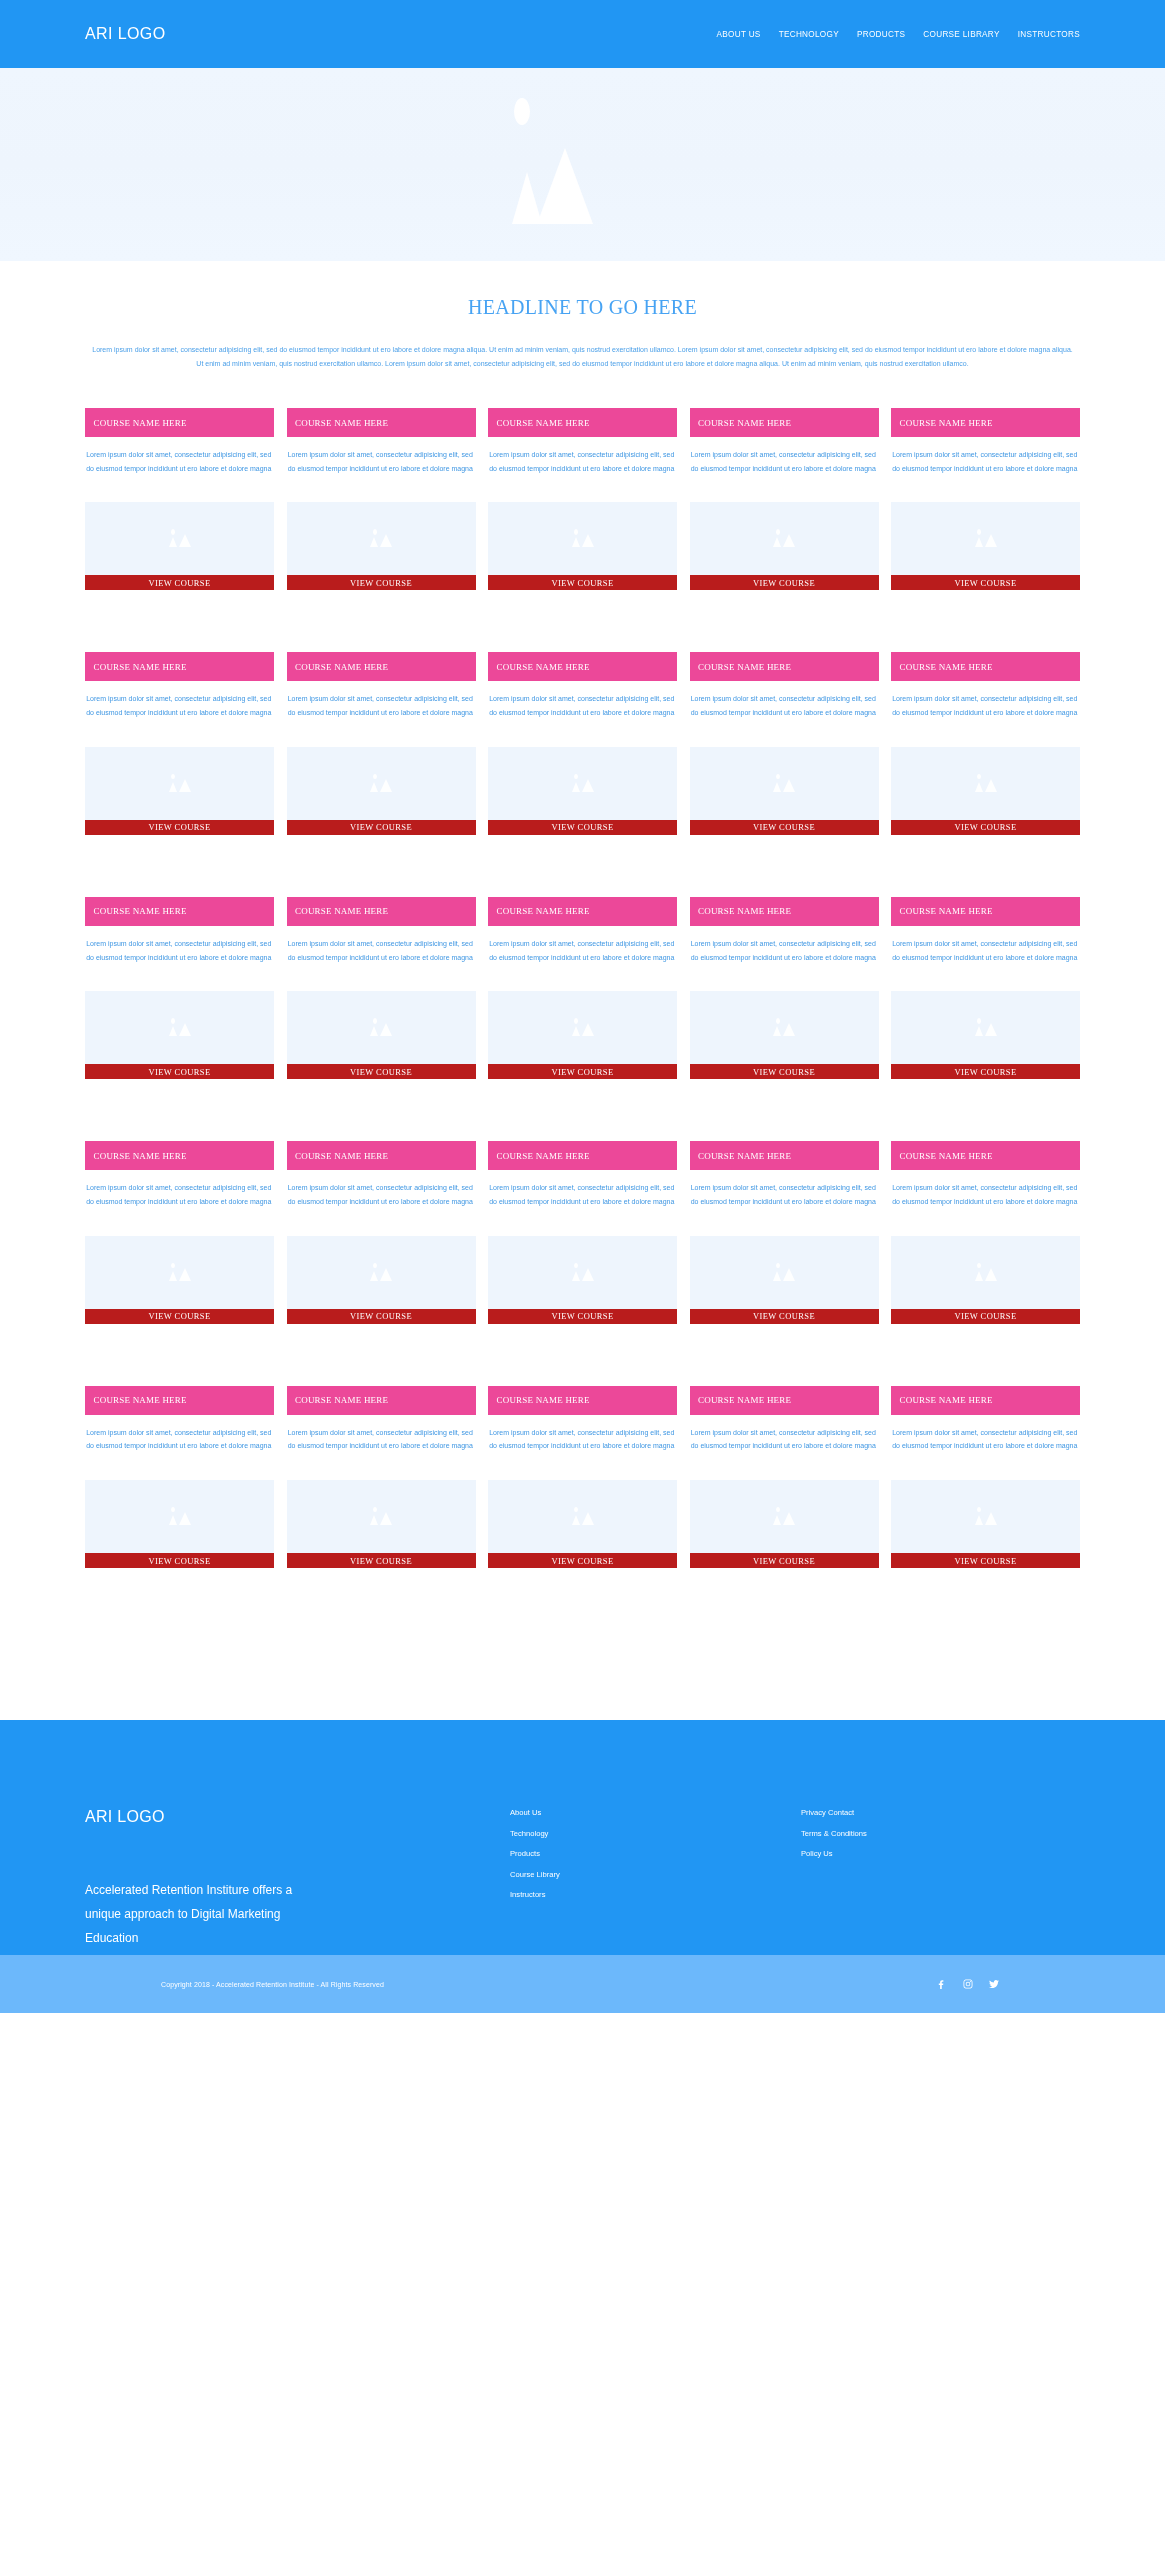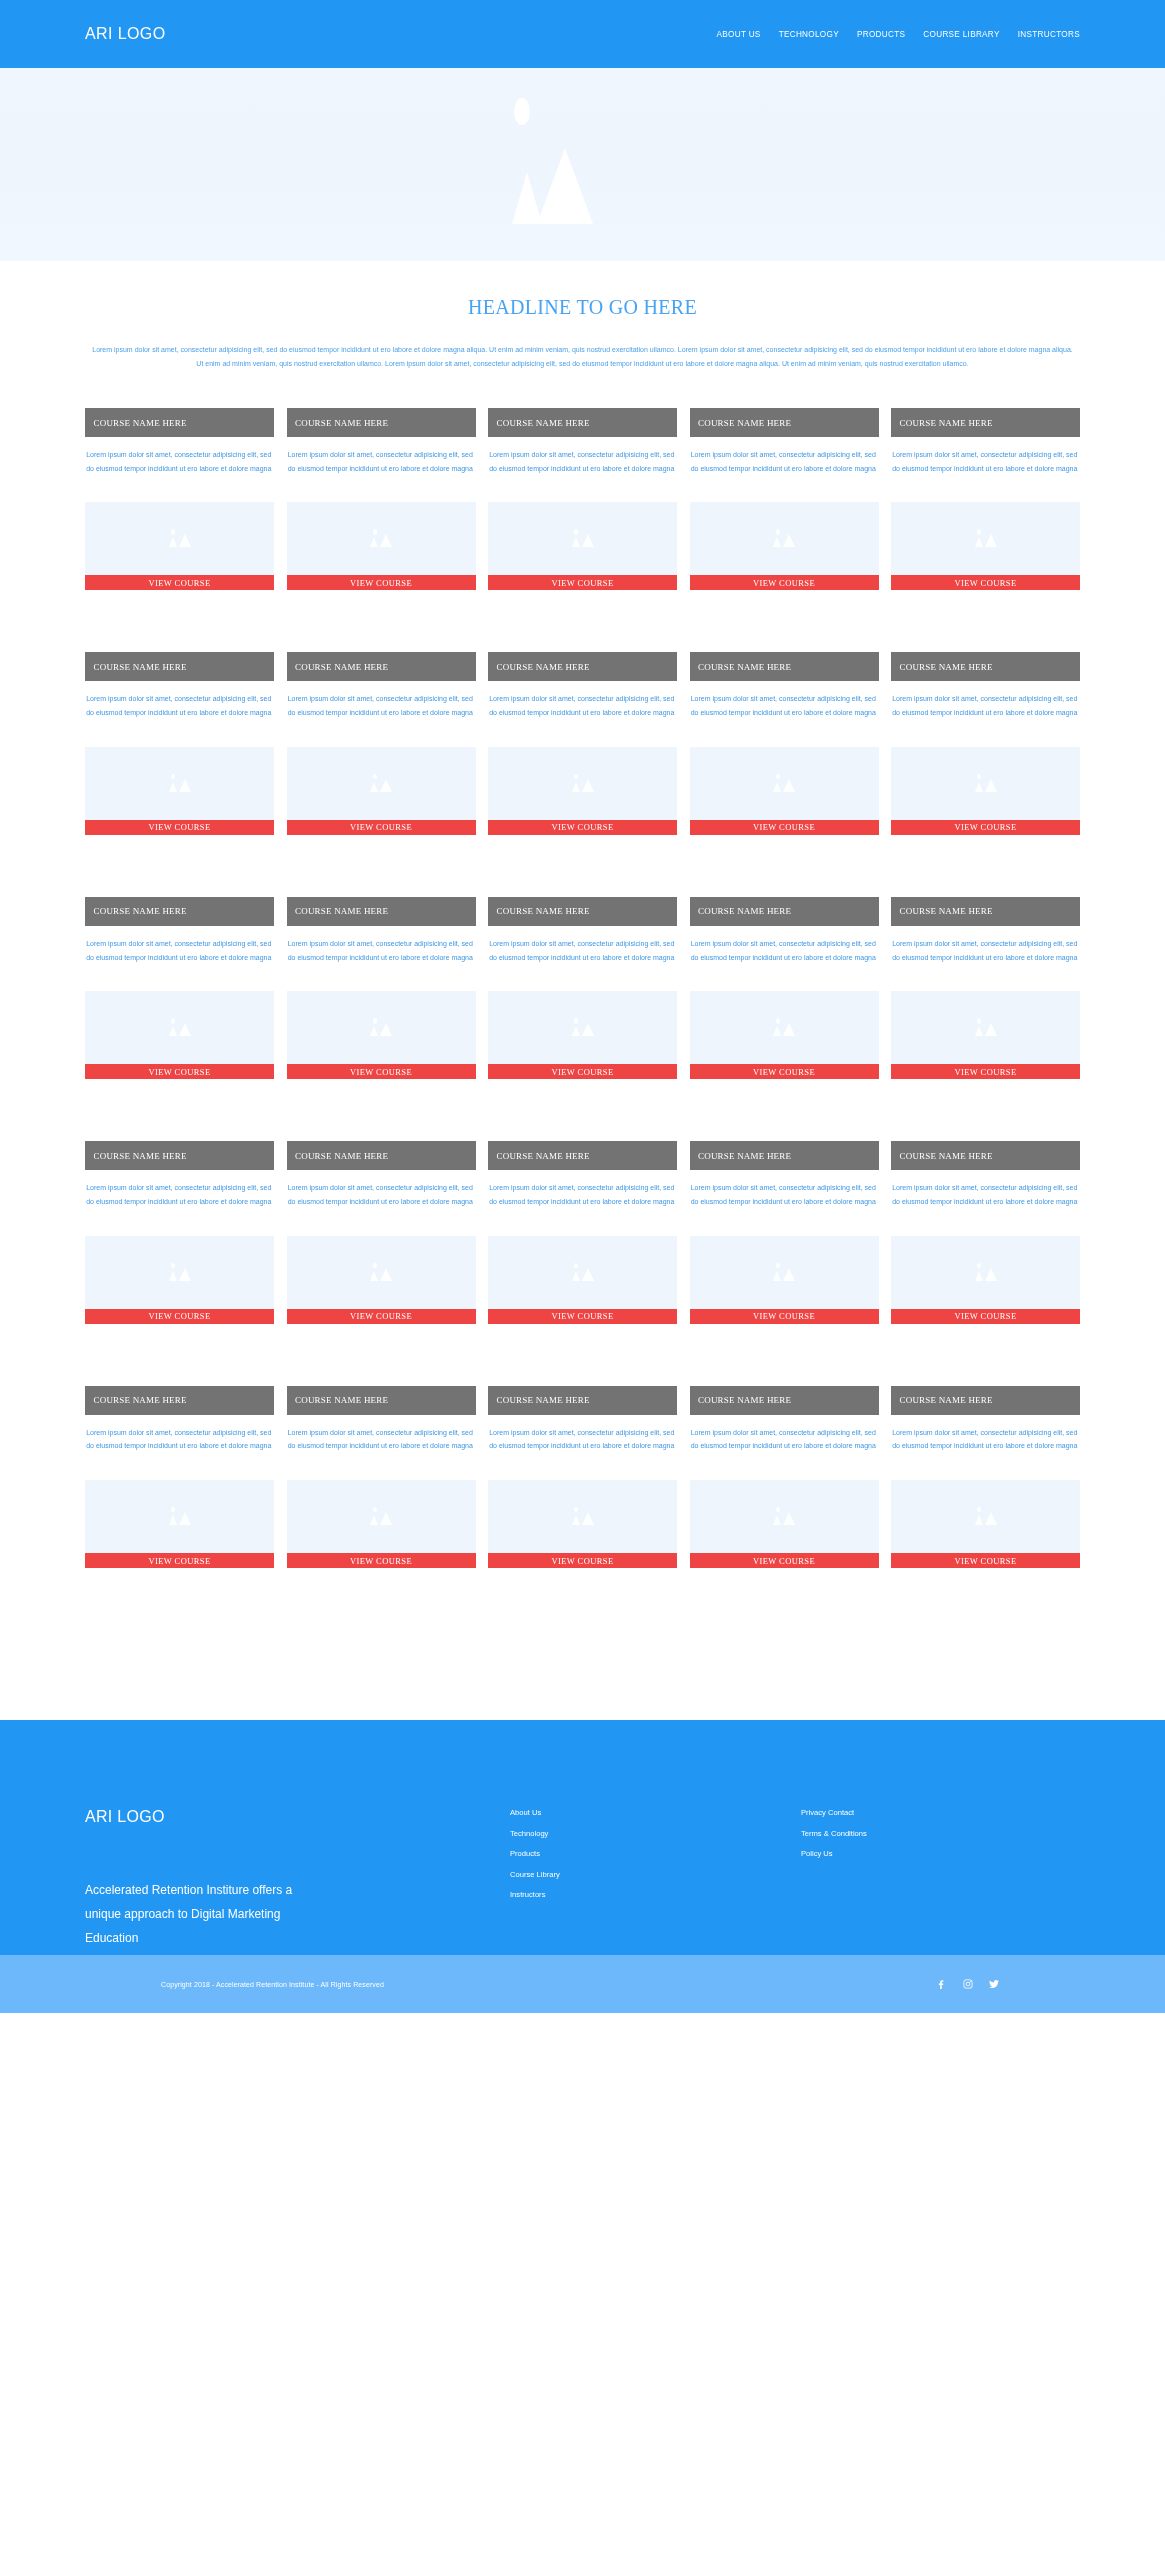--- a/index.html
+++ b/index.html
@@ -110,21 +110,21 @@
     column-gap:4.9px;
     justify-content:space-between;
     margin-bottom:62px;
   }
   .course-card{
     width:189px;
     display:flex;
     flex-direction:column;
   }
   .course-card-title{
-    background:#737373;
+    background:#ec4899;
     color:#ffffff;
     font-family:"Liberation Serif", serif;
     font-size:9px;
     letter-spacing:0.2px;
     height:29px;
     display:flex;
     align-items:center;
     padding:0 8.5px;
   }
   .course-card-desc{
@@ -161,21 +161,21 @@
     bottom:3.6px;
     width:0;height:0;
     border-style:solid;
     border-color:transparent transparent #ffffff transparent;
     opacity:.92;
   }
   .media-ph .m-mt-s{ left:7.3px; border-width:0 4.9px 10.3px 4.9px; }
   .media-ph .m-mt-l{ left:17px; border-width:0 6.7px 13.4px 6.7px; }
 
   .course-card-btn{
-    background:#ef4444;
+    background:#b91c1c;
     color:#ffffff;
     font-family:"Liberation Serif", serif;
     font-size:8.5px;
     letter-spacing:0.4px;
     height:15px;
     display:flex;
     align-items:center;
     justify-content:center;
     border:none;
     width:100%;

